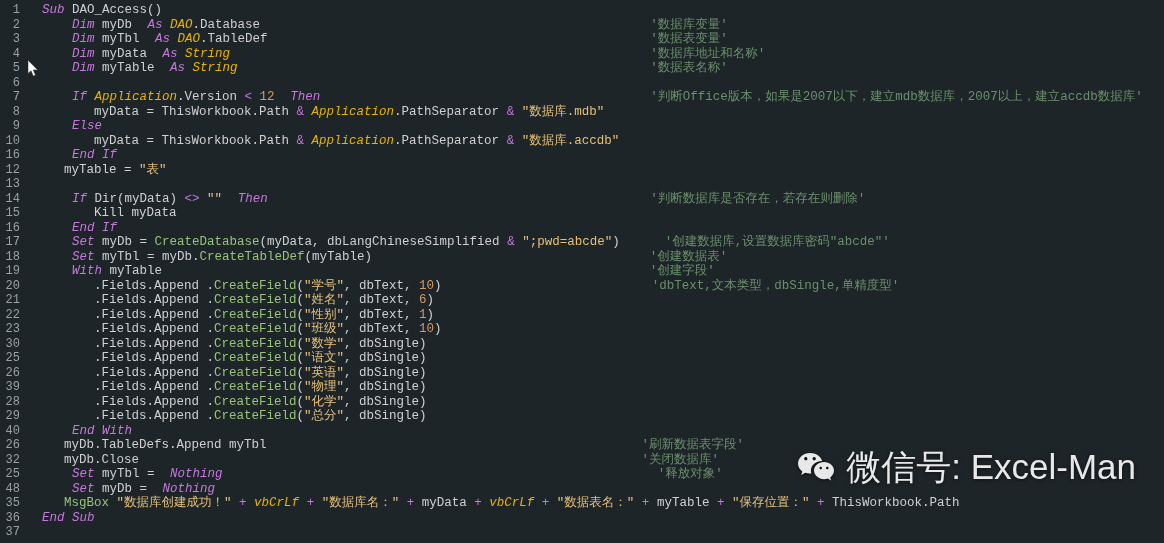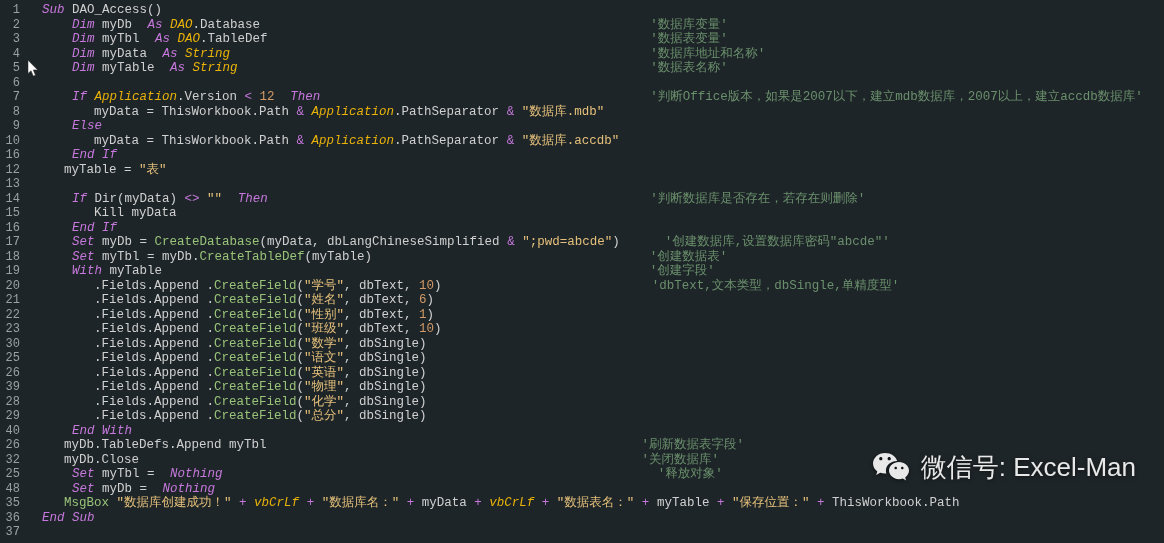--- a/index.html
+++ b/index.html
@@ -52,21 +52,21 @@
 }
 .watermark {
   position: absolute;
   right: 28px;
   bottom: 56px;
   display: flex;
   align-items: center;
   gap: 10px;
   color: #e8e8e8;
   font-family: "Microsoft YaHei", sans-serif;
-  font-size: 26px;
+  font-size: 35px;
   filter: drop-shadow(0 1px 2px rgba(0,0,0,.6));
 }
 .watermark svg { width: 40px; height: 40px; }
 </style>
 </head>
 <body>
 
 <div class="editor">
   <div class="gutter">
       <div>1</div>

